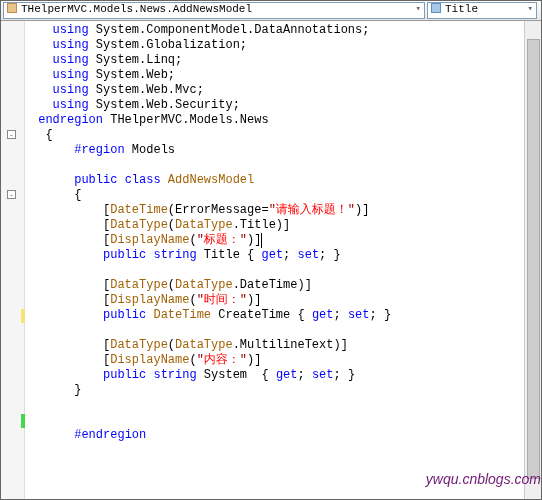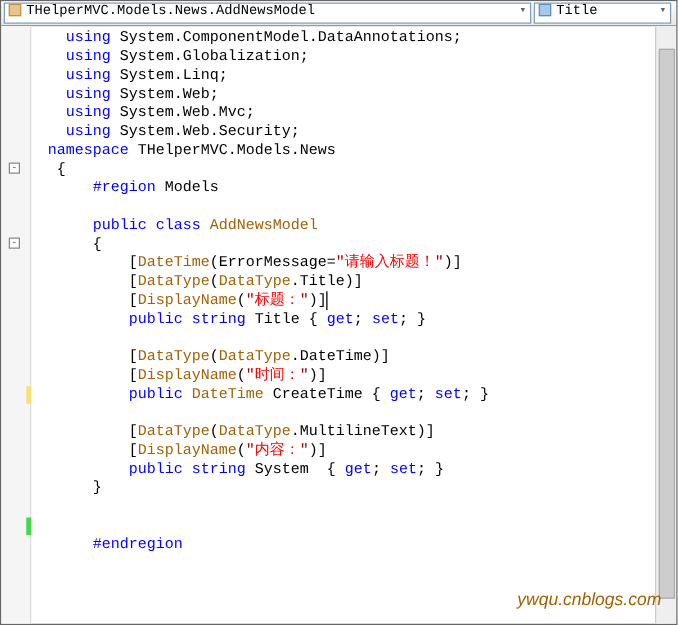--- a/index.html
+++ b/index.html
@@ -12,21 +12,21 @@
 .ch { color:#666; font-size:9px; margin-left:auto; }
 .work { display:flex; height:calc(100% - 20px); position:relative; }
 .gutter { width:24px; background:#f5f5f5; border-right:1px solid #ddd; flex-shrink:0; position:relative; }
 .box { position:absolute; left:6px; width:9px; height:9px; border:1px solid #888; background:#fff; font-size:8px; line-height:7px; text-align:center; color:#555; cursor:pointer; }
 .mark { position:absolute; left:20px; width:4px; height:14px; }
 .code { flex:1; padding:2px 0 2px 6px; line-height:15px; white-space:pre; overflow:hidden; color:#000; }
 .kw { color:#0000ff; }
 .tp { color:#a16207; }
 .st { color:#a00000; }
 .zh { color:#ff0000; }
-.wm { position:absolute; right:12px; bottom:12px; font-size:14px; color:#a16207; font-family:Arial,sans-serif; font-style:italic; }
+.wm { position:absolute; right:0; bottom:12px; font-size:14px; color:#701a75; font-family:Arial,sans-serif; font-style:italic; }
 .sb { position:absolute; right:0; top:0; width:17px; height:100%; background:#efefef; border-left:1px solid #ccc; }
 .sb-th { position:absolute; top:18px; left:2px; width:13px; height:440px; background:#cdcdcd; border:1px solid #aaa; }
 .caret-line { display:inline-block; border-right:1px solid #000; }
 </style>
 </head>
 <body>
 
 <div class="top-bar">
   <div class="dd">
     <span class="ico-class"></span>
@@ -46,21 +46,21 @@
       <div class="box" style="top: 169px;">-</div>
       <div class="mark" style="top: 288px; background: rgb(247, 226, 122);"></div>
       <div class="mark" style="top: 393px; background: rgb(70, 216, 76);"></div>
     </div>
   <div class="code"><span>   <span class="kw">using</span> <span>System.ComponentModel.DataAnnotations</span>;</span>
 <span>   <span class="kw">using</span> <span>System.Globalization</span>;</span>
 <span>   <span class="kw">using</span> <span>System.Linq</span>;</span>
 <span>   <span class="kw">using</span> <span>System.Web</span>;</span>
 <span>   <span class="kw">using</span> <span>System.Web.Mvc</span>;</span>
 <span>   <span class="kw">using</span> <span>System.Web.Security</span>;</span>
-<span> <span class="kw">namespace</span> <span>THelperMVC.Models.News</span></span>
+<span> <span class="kw">endregion</span> <span>THelperMVC.Models.News</span></span>
 <span>  {</span>
 <span>      <span class="kw">#region</span> <span>Models</span></span>
 <span> </span>
 <span>      <span class="kw">public</span> <span class="kw">class</span> <span class="tp">AddNewsModel</span></span>
 <span>      {</span>
 <span>          [<span class="tp">DateTime</span>(<span>ErrorMessage</span>=<span class="st">"</span><span class="zh">请输入标题！</span><span class="st">"</span>)]</span>
 <span>          [<span class="tp">DataType</span>(<span class="tp">DataType</span>.<span>Title</span>)]</span>
 <span>          <span class="caret-line">[<span class="tp">DisplayName</span>(<span class="st">"</span><span class="zh">标题：</span><span class="st">"</span>)]</span></span>
 <span>          <span class="kw">public</span> <span class="kw">string</span> <span>Title</span> { <span class="kw">get</span>; <span class="kw">set</span>; }</span>
 <span> </span>

